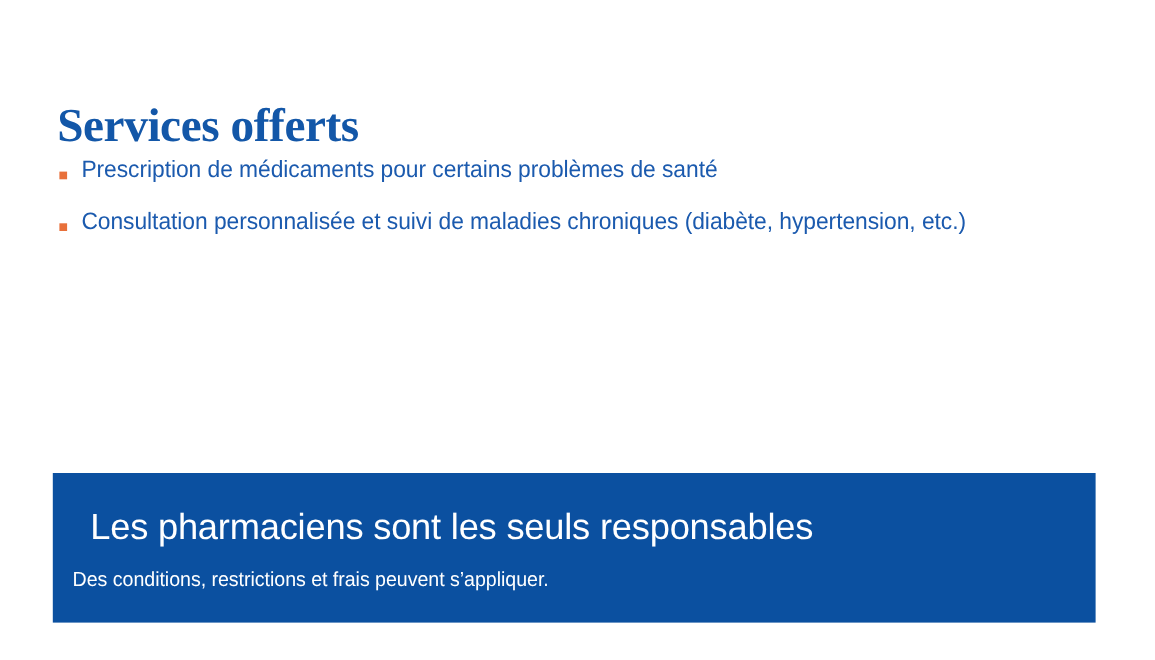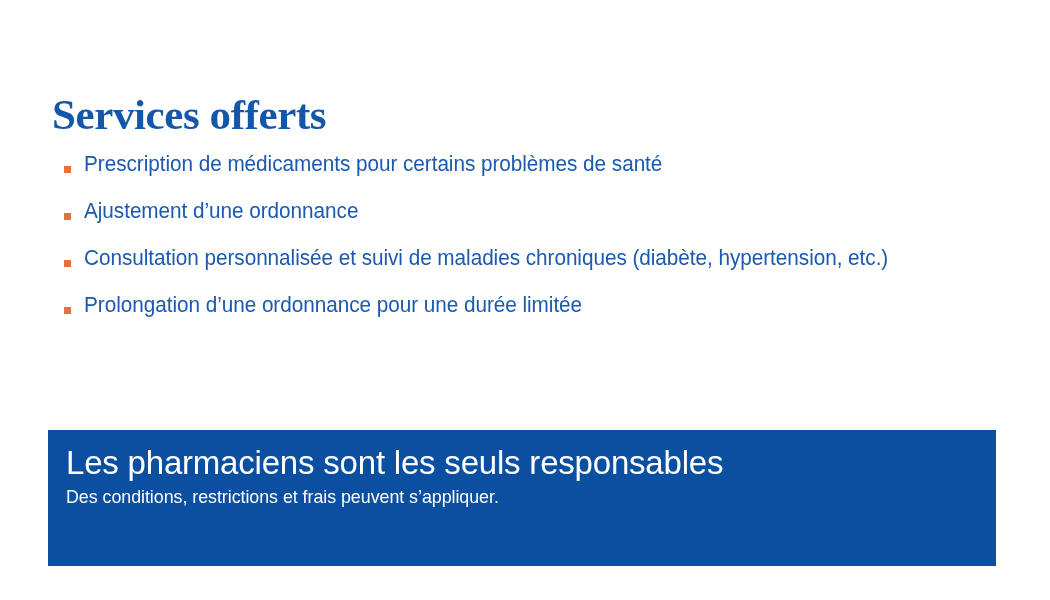--- a/index.html
+++ b/index.html
@@ -36,21 +36,21 @@
     color: #1357a8;
     white-space: nowrap;
   }
 
   
   .bullet-list {
     position: absolute;
     left: 52px;
     top: 140px;
     width: 980px;
-    margin: 10px;
+    margin: 0;
     padding: 0;
     list-style: none;
   }
   .bullet-item {
     position: relative;
     display: flex;
     align-items: flex-start;
     height: 47px;
     padding-left: 22px;
     box-sizing: border-box;
@@ -85,21 +85,21 @@
     box-sizing: border-box;
     padding: 12px 0 0 18px;
   }
   .callout-heading {
     font-family: "Liberation Sans", sans-serif;
     font-weight: 300;
     font-size: 33px;
     line-height: 41px;
     letter-spacing: -0.2px;
     color: #ffffff;
-    margin: 0;
+    margin: 16px;
     white-space: nowrap;
   }
   .callout-heading .line {
     display: block;
   }
   .callout-subtext {
     margin-top: 2px;
     font-family: "Liberation Sans Narrow", "Liberation Sans", sans-serif;
     font-size: 18.5px;
     line-height: 24px;
@@ -117,34 +117,26 @@
 
   <h1 class="slide-title">Services offerts</h1>
 
   <ul class="bullet-list">
 
     <li class="bullet-item">
       <span class="bullet-marker"></span>
       <span class="bullet-text">Prescription de médicaments pour certains problèmes de santé</span>
     </li>
 
-    <li class="bullet-item">
-      <span class="bullet-marker"></span>
-      <span class="bullet-text">Ajustement d’une ordonnance</span>
-    </li>
 
     <li class="bullet-item">
       <span class="bullet-marker"></span>
       <span class="bullet-text">Consultation personnalisée et suivi de maladies chroniques (diabète, hypertension, etc.)</span>
     </li>
 
-    <li class="bullet-item">
-      <span class="bullet-marker"></span>
-      <span class="bullet-text">Prolongation d’une ordonnance pour une durée limitée</span>
-    </li>
 
 
   </ul>
 
   <div class="callout-box">
     <div class="callout-heading">
       <span class="line">Les pharmaciens sont les seuls responsables</span>
     </div>
     <div class="callout-subtext">Des conditions, restrictions et frais peuvent s’appliquer.</div>
   </div>

